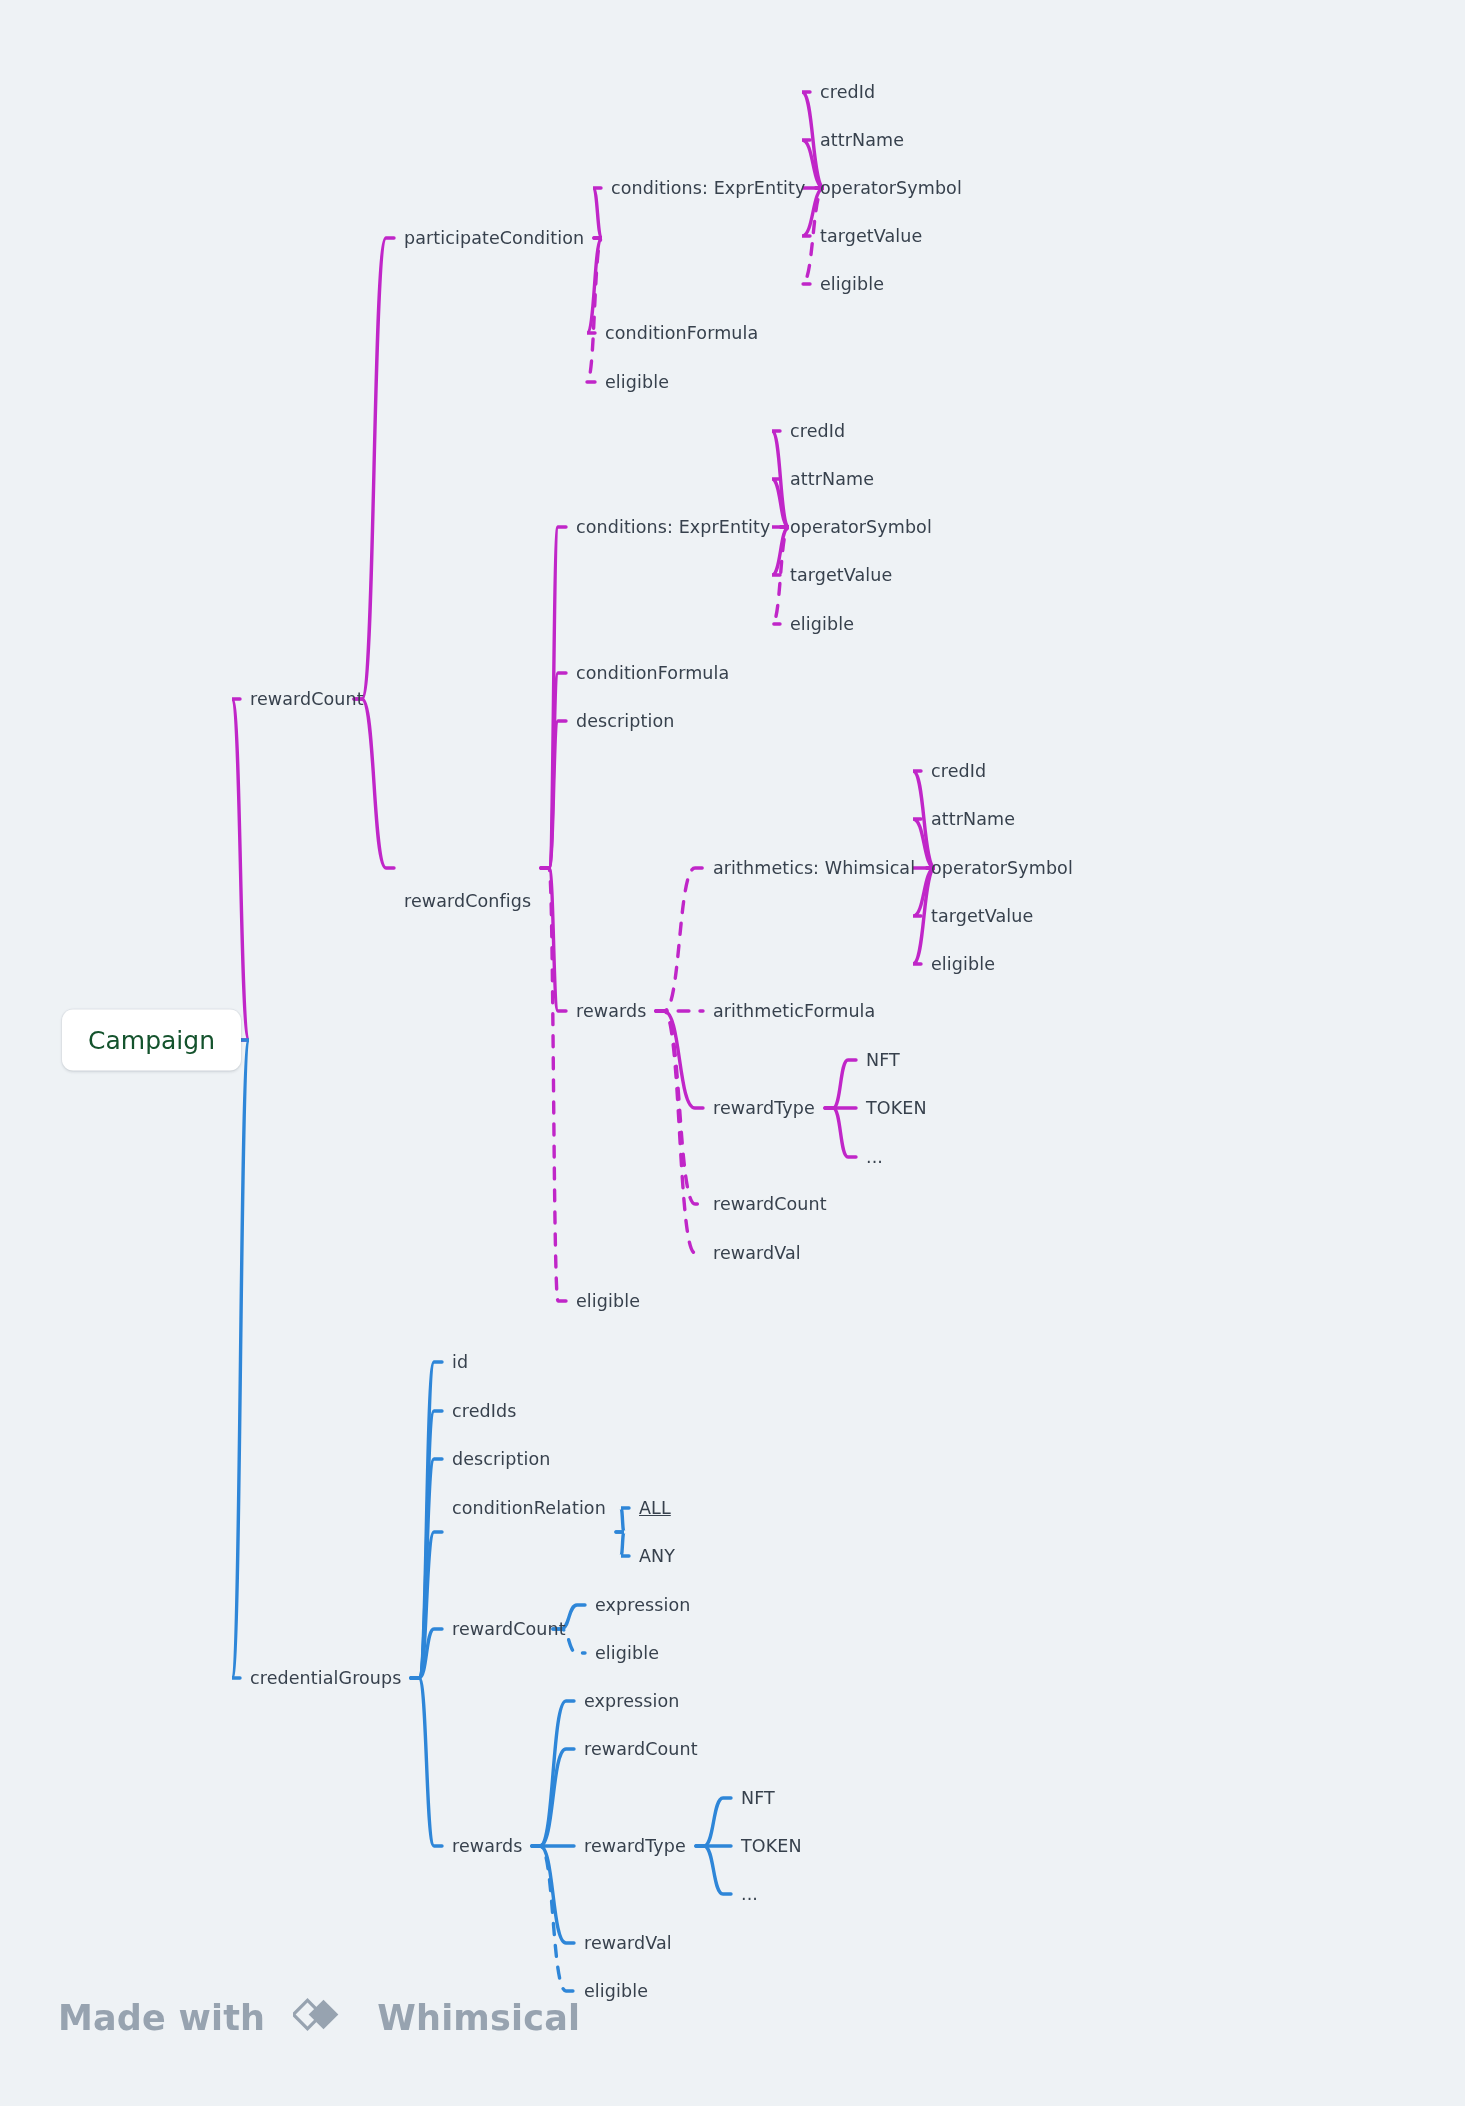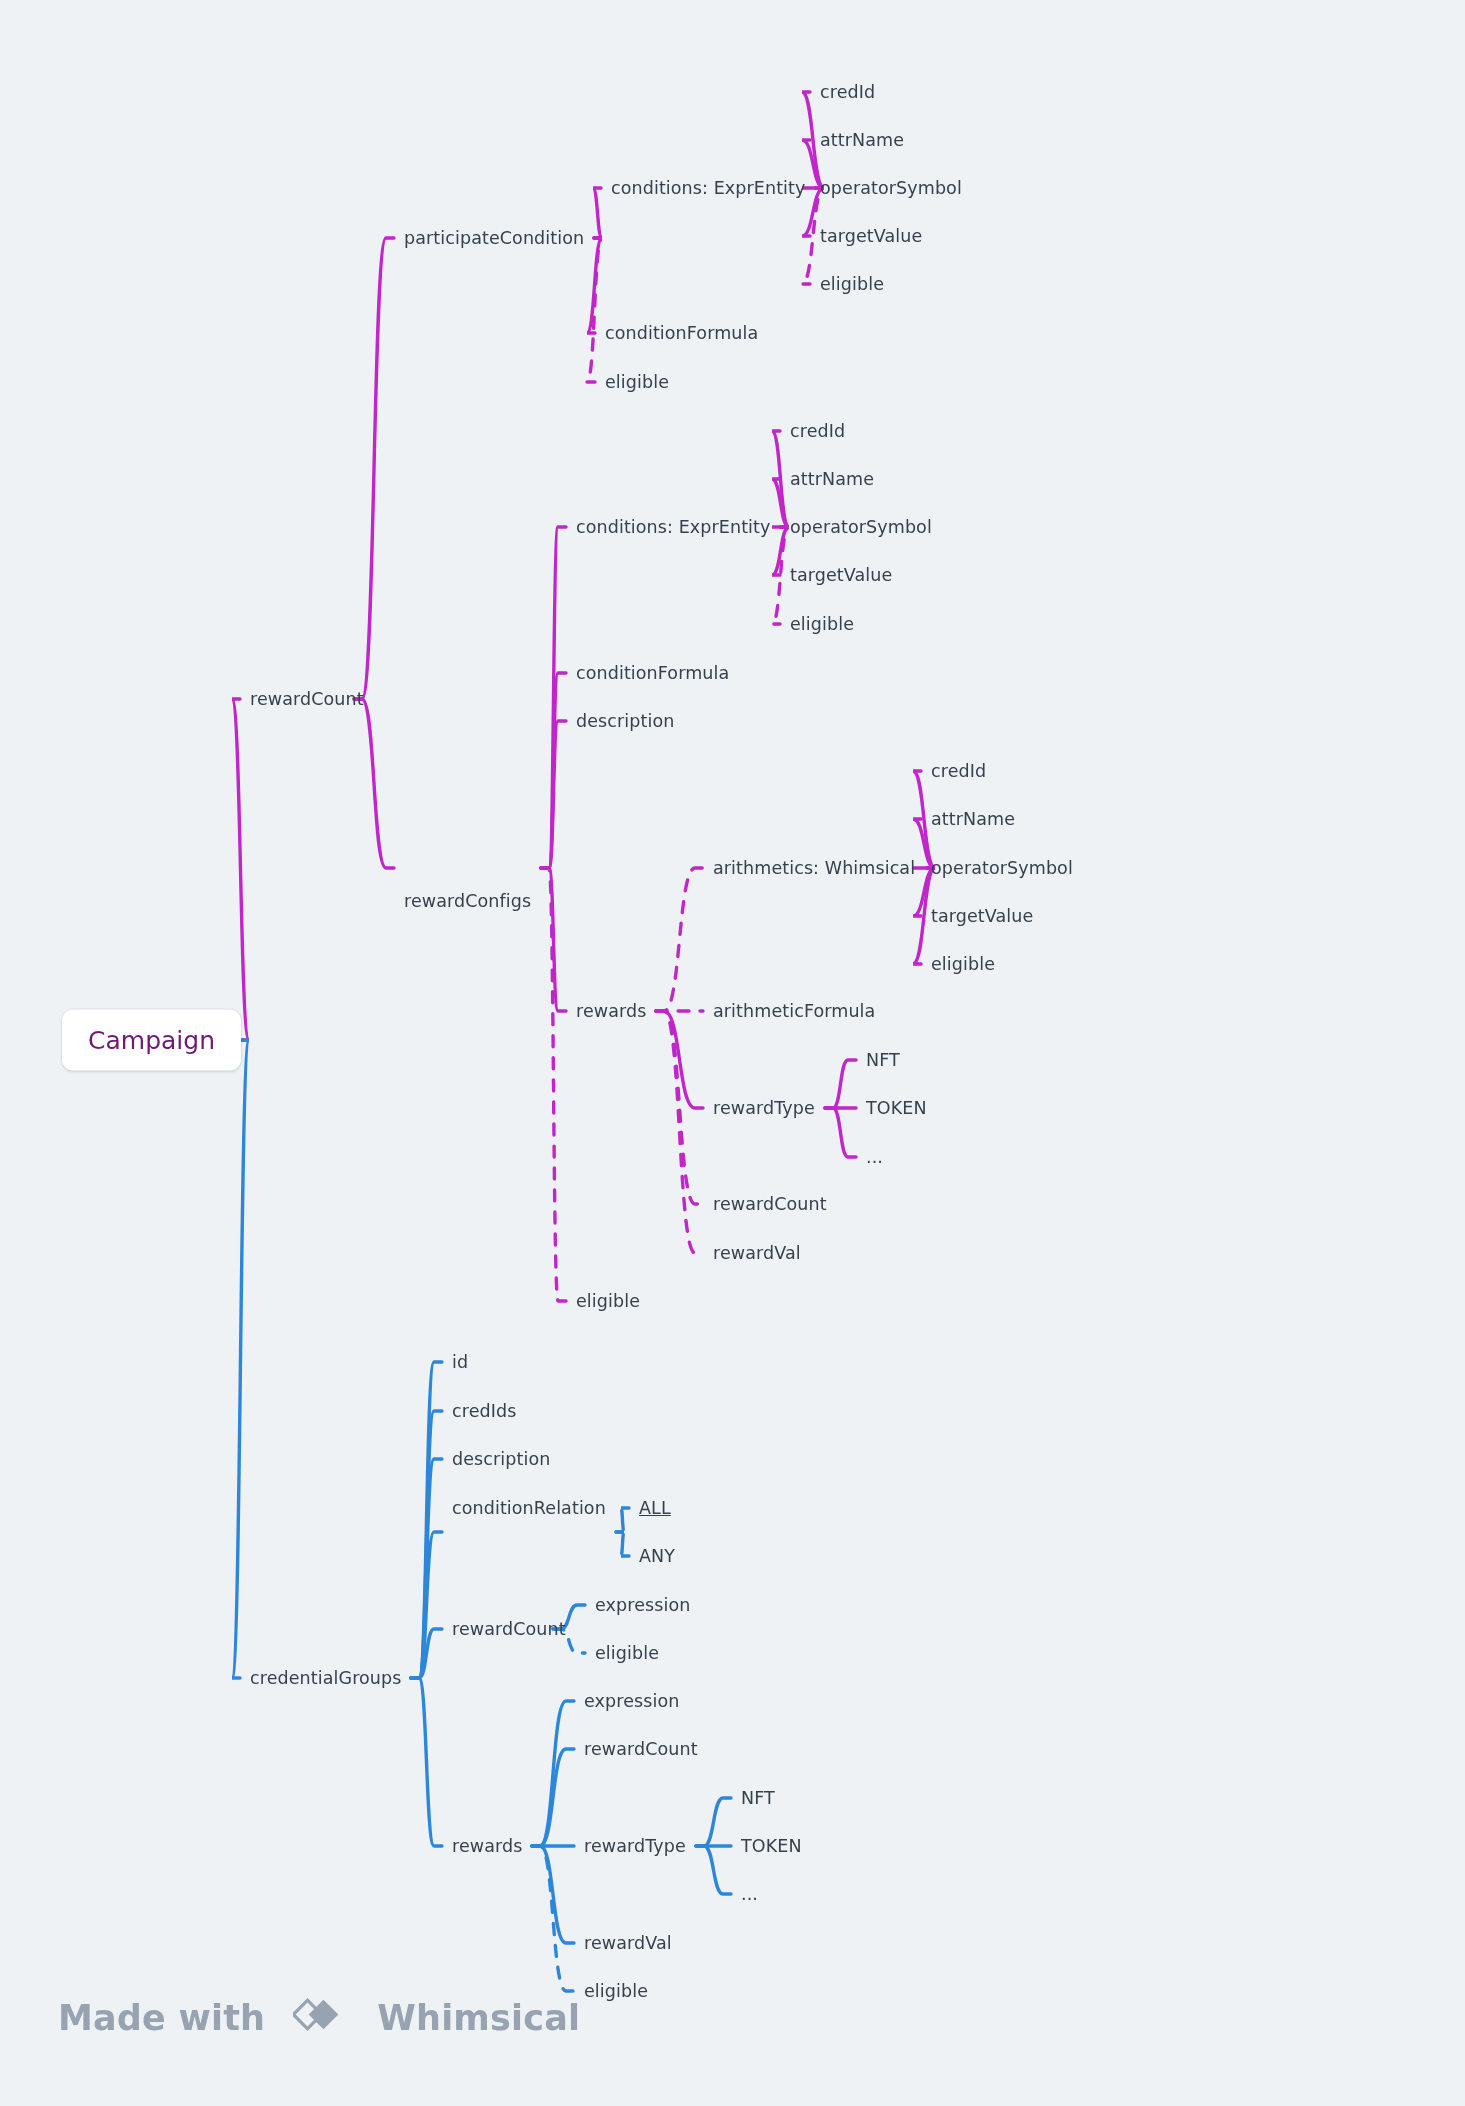--- a/index.html
+++ b/index.html
@@ -21,21 +21,21 @@
     transform:translateY(-50%);
   }
 
   .root-node{
     position:absolute;
     transform:translate(0,-50%);
     background:#ffffff;
     border-radius:11px;
     padding:16px 26px;
     font-size:25px;
-    color:#701a75;
+    color:#14532d;
     box-shadow:0 1px 3px rgba(30,40,60,.14),0 0 0 1px rgba(30,40,60,.03);
     white-space:nowrap;
   }
 
   .watermark{
     position:absolute;
     left:58px;top:1998px;
     display:flex;align-items:center;gap:28px;
     color:#97a3b0;
     font-size:35px;

